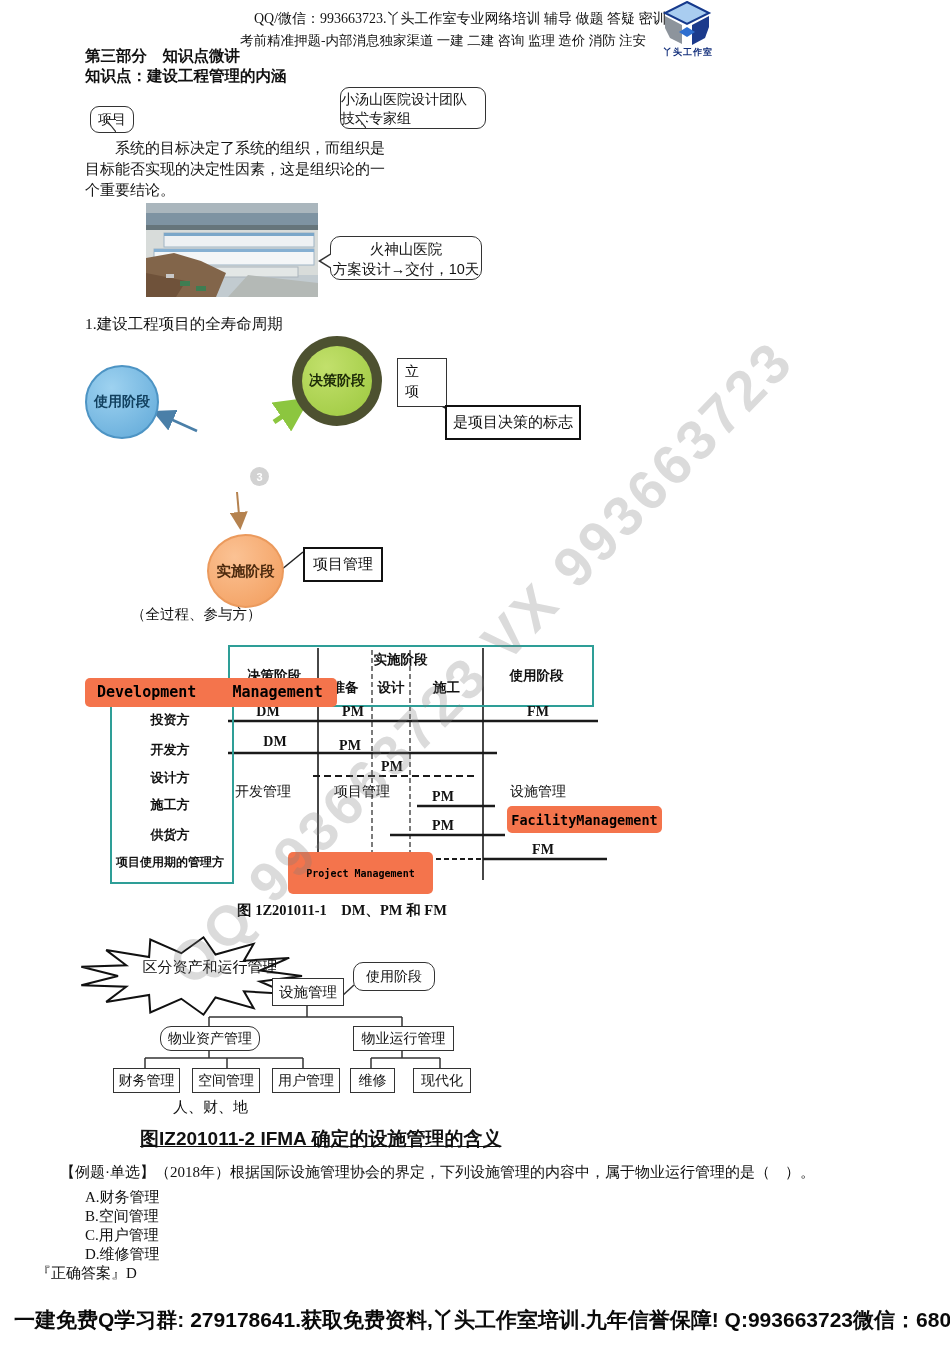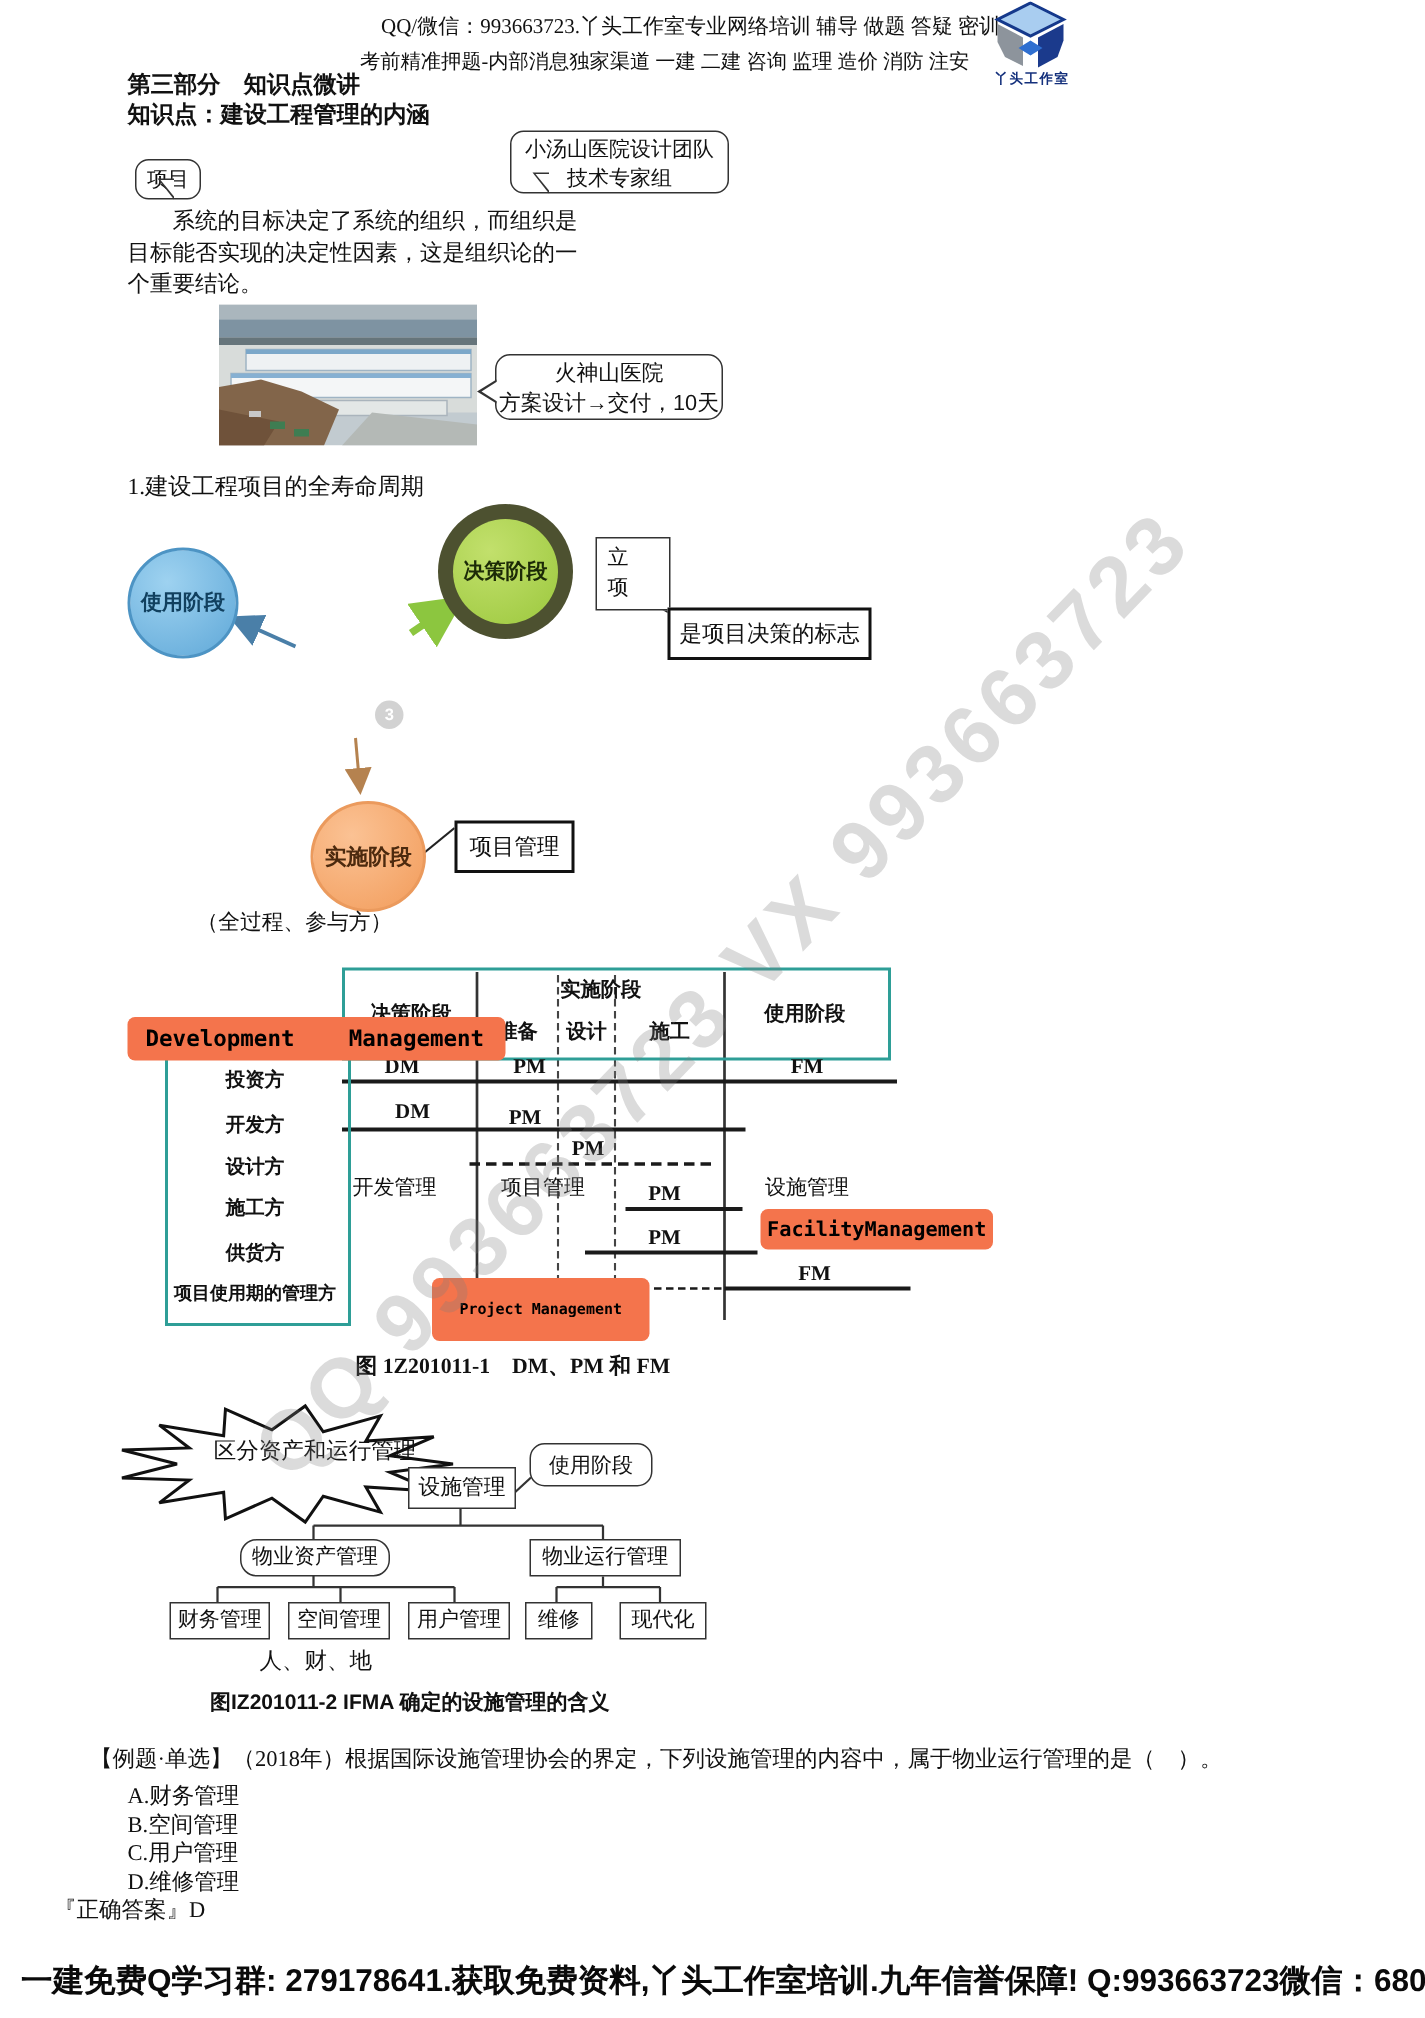--- a/index.html
+++ b/index.html
@@ -101,21 +101,21 @@
       <polygon points="32,26 40,31 32,36 24,31" fill="#2f6fd0"></polygon>
     </svg>
   </div>
   <div class="abs sans z2" style="left:650px;top:46px;width:76px;text-align:center;font-size:9px;font-weight:bold;color:#14307c;letter-spacing:1px;">丫头工作室</div>
 
   <div class="abs serif z2" style="left:85px;top:46px;font-size:15.5px;font-weight:bold;">第三部分　知识点微讲</div>
   <div class="abs serif z2" style="left:85px;top:66px;font-size:15.5px;font-weight:bold;">知识点：建设工程管理的内涵</div>
 
   <div class="abs bubble b-down ctr sans" style="left:90px;top:106px;width:42px;height:25px;font-size:14px;">项目</div>
 
-  <div class="abs bubble b-down sans" style="left:340px;top:87px;width:144px;height:38px;text-align:center;font-size:14px;line-height:19px;padding-top:2px;">
+  <div class="abs bubble b-down sans" style="left:340px;top:87px;width:144px;height:38px;text-align:left;font-size:14px;line-height:19px;padding-top:2px;">
     <div>小汤山医院设计团队</div>
     <div>技术专家组</div>
   </div>
 
   <div class="abs serif z2" style="left:85px;top:138px;width:312px;font-size:15px;line-height:21px;text-indent:2em;">系统的目标决定了系统的组织，而组织是目标能否实现的决定性因素，这是组织论的一个重要结论。</div>
 
   <div class="abs z2" style="left:146px;top:203px;width:172px;height:94px;">
     <svg width="172" height="94" viewBox="0 0 172 94">
       <rect width="172" height="94" fill="#c2cbd0"></rect>
       <rect y="0" width="172" height="10" fill="#aab6bd"></rect>
@@ -210,21 +210,21 @@
   <div class="abs treebox" style="left:160px;top:1026px;width:98px;height:23px;line-height:23px;border-radius:11px;">物业资产管理</div>
   <div class="abs treebox" style="left:353px;top:1026px;width:99px;height:23px;line-height:23px;">物业运行管理</div>
 
   <div class="abs treebox" style="left:113px;top:1068px;width:65px;height:23px;line-height:23px;">财务管理</div>
   <div class="abs treebox" style="left:192px;top:1068px;width:66px;height:23px;line-height:23px;">空间管理</div>
   <div class="abs treebox" style="left:272px;top:1068px;width:66px;height:23px;line-height:23px;">用户管理</div>
   <div class="abs treebox" style="left:350px;top:1068px;width:43px;height:23px;line-height:23px;">维修</div>
   <div class="abs treebox" style="left:413px;top:1068px;width:56px;height:23px;line-height:23px;">现代化</div>
 
   <div class="abs sans z2" style="left:173px;top:1098px;font-size:15px;">人、财、地</div>
-  <div class="abs sans z2" style="left:140px;top:1126px;font-size:14px;font-weight:bold;">图IZ201011-2 IFMA  确定的设施管理的含义</div>
+  <div class="abs sans z2" style="left:140px;top:1126px;font-size:19px;font-weight:bold;text-decoration:underline;">图IZ201011-2 IFMA  确定的设施管理的含义</div>
 
   <div class="abs serif z2" style="left:60px;top:1163px;width:865px;font-size:15px;">【例题·单选】（2018年）根据国际设施管理协会的界定，下列设施管理的内容中，属于物业运行管理的是（　）。</div>
   <div class="abs serif z2" style="left:85px;top:1188px;font-size:15px;">A.财务管理</div>
   <div class="abs serif z2" style="left:85px;top:1207px;font-size:15px;">B.空间管理</div>
   <div class="abs serif z2" style="left:85px;top:1226px;font-size:15px;">C.用户管理</div>
   <div class="abs serif z2" style="left:85px;top:1245px;font-size:15px;">D.维修管理</div>
   <div class="abs serif z2" style="left:36px;top:1264px;font-size:15px;">『正确答案』D</div>
 
   <div class="abs sans z2" style="left:14px;top:1306px;width:930px;font-size:21px;font-weight:bold;white-space:nowrap;color:#0a0a0a;">一建免费Q学习群: 279178641.获取免费资料,丫头工作室培训.九年信誉保障! Q:993663723微信：68078262</div>
 

